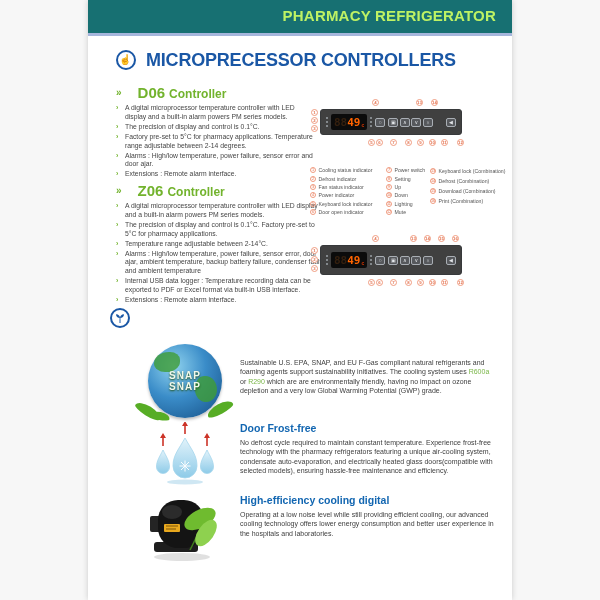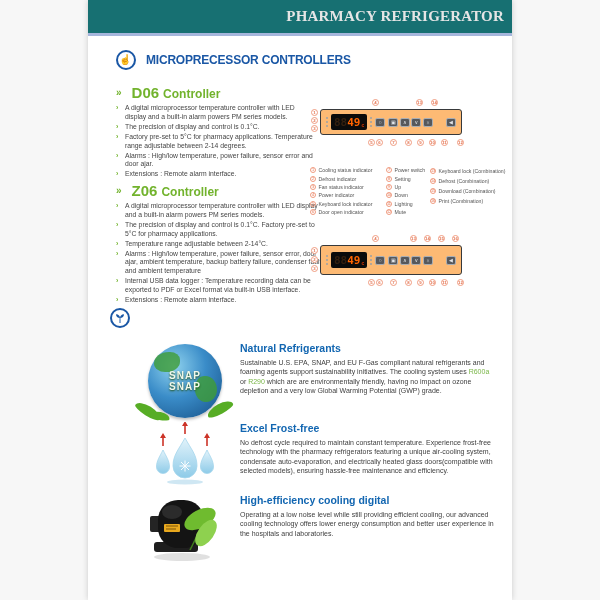--- a/index.html
+++ b/index.html
@@ -1,41 +1,41 @@
 <!DOCTYPE html>
 <html><head>
 <meta charset="utf-8">
 <style>
   html,body{margin:0;padding:0;}
   .canvas{position:relative;width:600px;height:600px;background:#f7f7f7;font-family:"Liberation Sans",sans-serif;overflow:hidden;}
   .page{position:absolute;left:88px;top:0;width:424px;height:600px;background:#ffffff;box-shadow:0 0 6px rgba(0,0,0,.18);}
 
   
   .topbar{position:absolute;left:0;top:0;width:424px;height:33px;background:#177072;border-bottom:3px solid #a6b6dc;}
-  .topbar .t{position:absolute;right:8px;top:0;line-height:32px;color:#e5e5e5;font-size:15px;font-weight:bold;letter-spacing:.2px;font-family:Liberation Serif, serif;}
+  .topbar .t{position:absolute;right:16px;top:0;line-height:32px;color:#bef264;font-size:15px;font-weight:bold;letter-spacing:.2px;}
   .botbar{position:absolute;left:0;top:584px;width:424px;height:16px;background:#177072;}
   .botbar .u{position:absolute;right:52px;top:0;line-height:16px;color:#eaf4f4;font-size:8.5px;}
 
   
   .iconcirc{position:absolute;width:20px;height:20px;border:2px solid #1a57a5;border-radius:50%;box-sizing:border-box;color:#1a57a5;text-align:center;line-height:15px;font-size:10px;background:#fff;}
-  .sectitle{position:absolute;color:#1a57a5;font-size:12px;font-weight:bold;letter-spacing:-.2px;line-height:20px;white-space:nowrap;}
+  .sectitle{position:absolute;color:#1a57a5;font-size:18px;font-weight:bold;letter-spacing:-.2px;line-height:20px;white-space:nowrap;}
 
   
   .chead{position:absolute;color:#72b32d;white-space:nowrap;}
   .cmark{font-size:10px;font-weight:bold;vertical-align:2px;}
-  .cmodel{font-size:15px;font-weight:bold;margin-left:10px;}
+  .cmodel{font-size:15px;font-weight:bold;margin-left:16px;}
   .cname{font-size:12px;font-weight:bold;margin-left:4px;}
   .blist{position:absolute;width:200px;}
   .brow{display:flex;margin-bottom:1.2px;}
   .bm{color:#72b32d;font-weight:bold;font-size:7px;width:9px;flex:none;line-height:8.8px;}
   .bt{font-size:6.8px;line-height:8.8px;color:#454545;}
 
   
   .assembly{position:absolute;left:222px;width:180px;height:56px;}
-  .panel{position:absolute;left:10px;width:142px;background:#fdba74;border:1px solid #37393b;border-radius:3px;display:flex;align-items:center;padding:0 5px;box-sizing:border-box;}
+  .panel{position:absolute;left:10px;width:142px;background:#404040;border:1px solid #37393b;border-radius:3px;display:flex;align-items:center;padding:0 5px;box-sizing:border-box;}
   .pind{display:flex;flex-direction:column;gap:2px;margin-right:3px;flex:none;}
   .pind .dot{width:2px;height:2px;background:#9aa0a6;border-radius:50%;}
   .pdisp{background:#0b0b0b;border-radius:2px;height:16px;padding:0 3px;display:flex;align-items:center;margin-right:3px;flex:none;}
   .ghost{color:#35200f;font-family:"DejaVu Sans Mono",monospace;font-weight:bold;font-size:11px;}
   .digits{color:#ff6400;font-family:"DejaVu Sans Mono",monospace;font-weight:bold;font-size:11px;}
   .unit{color:#e03800;font-size:5px;font-weight:bold;align-self:flex-end;margin:0 0 2px 1px;}
   .pbtn{flex:none;width:10px;height:9px;border:1px solid #a9aeb4;border-radius:2px;color:#e4e7ea;font-size:5px;line-height:7px;text-align:center;box-sizing:border-box;background:#56585c;}
   .pgroup{display:flex;gap:1.5px;margin:0 3px;flex:none;}
   .mute{margin-left:auto;}
   .co{position:absolute;width:7px;height:7px;border:1px solid #f09b80;border-radius:50%;background:#fff;color:#e4714e;font-size:4.3px;line-height:5.6px;text-align:center;box-sizing:border-box;font-weight:bold;}
@@ -300,21 +300,20 @@
 
   <div class="globe">
     <span class="blob b1"></span>
         <span class="blob b2"></span>
     <span class="gt">SNAP</span>
     <span class="gt">SNAP</span>
   </div>
   <span class="leaf l1"></span>
   <span class="leaf l2"></span>
   <span class="leaf l3"></span>
-  <div class="fhead" style="top:342px;">Natural Refrigerants</div>
   <div class="fbody" style="top:358px;">
     <span>Sustainable U.S. EPA, SNAP, and EU F-Gas compliant natural refrigerants and foaming agents support sustainability initiatives. The cooling system uses </span><span class="grn">R600a</span><span> or </span><span class="grn">R290</span><span> which are are environmentally friendly, having no impact on ozone depletion and a very low Global Warming Potential (GWP) grade.</span>
   </div>
 
   <div class="imgbox" style="left:60px;top:422px;">
     <svg width="74" height="68" viewBox="0 0 74 68">
       <defs>
         <linearGradient id="dg" x1="0" y1="0" x2="0" y2="1">
           <stop offset="0" stop-color="#e2f3fb"></stop>
               <stop offset="1" stop-color="#8ecbe8"></stop>
@@ -335,21 +334,21 @@
       <path d="M37 16 C31 27 25 33 25 44 a12 12 0 0 0 24 0 C49 33 43 27 37 16 Z" fill="url(#dg)" stroke="#a5d6ec" stroke-width="0.8"></path>
       <g stroke="#ffffff" stroke-width="1" opacity="0.95">
         <line x1="31.5" y1="44" x2="42.5" y2="44"></line>
             <line x1="37" y1="38.5" x2="37" y2="49.5"></line>
         <line x1="33" y1="40" x2="41" y2="48"></line>
             <line x1="33" y1="48" x2="41" y2="40"></line>
       </g>
       <ellipse cx="37" cy="60" rx="18" ry="2.5" fill="#9fd0e8" opacity="0.5"></ellipse>
     </svg>
   </div>
-  <div class="fhead" style="top:422px;">Excel Frost-free</div>
+  <div class="fhead" style="top:422px;">Door Frost-free</div>
   <div class="fbody" style="top:438px;">No defrost cycle required to maintain constant temperature. Experience frost-free technology with the pharmacy refrigerators featuring a unique air-cooling system, condensate auto-evaporation, and electrically heated glass doors(compatible with selected models), ensuring hassle-free maintenance and efficiency.</div>
 
   <div class="imgbox" style="left:54px;top:492px;">
     <svg width="86" height="74" viewBox="0 0 86 74">
       <ellipse cx="40" cy="65" rx="28" ry="4" fill="#000" opacity="0.12"></ellipse>
       <rect x="12" y="50" width="44" height="10" rx="3" fill="#1e1e1e"></rect>
       <rect x="8" y="24" width="12" height="16" rx="2" fill="#242424"></rect>
       <rect x="16" y="8" width="46" height="48" rx="20" fill="#141414"></rect>
       <ellipse cx="30" cy="20" rx="10" ry="7" fill="#3a3a3a" opacity="0.6"></ellipse>
       <rect x="22" y="32" width="16" height="8" rx="1" fill="#e8a81e"></rect>

